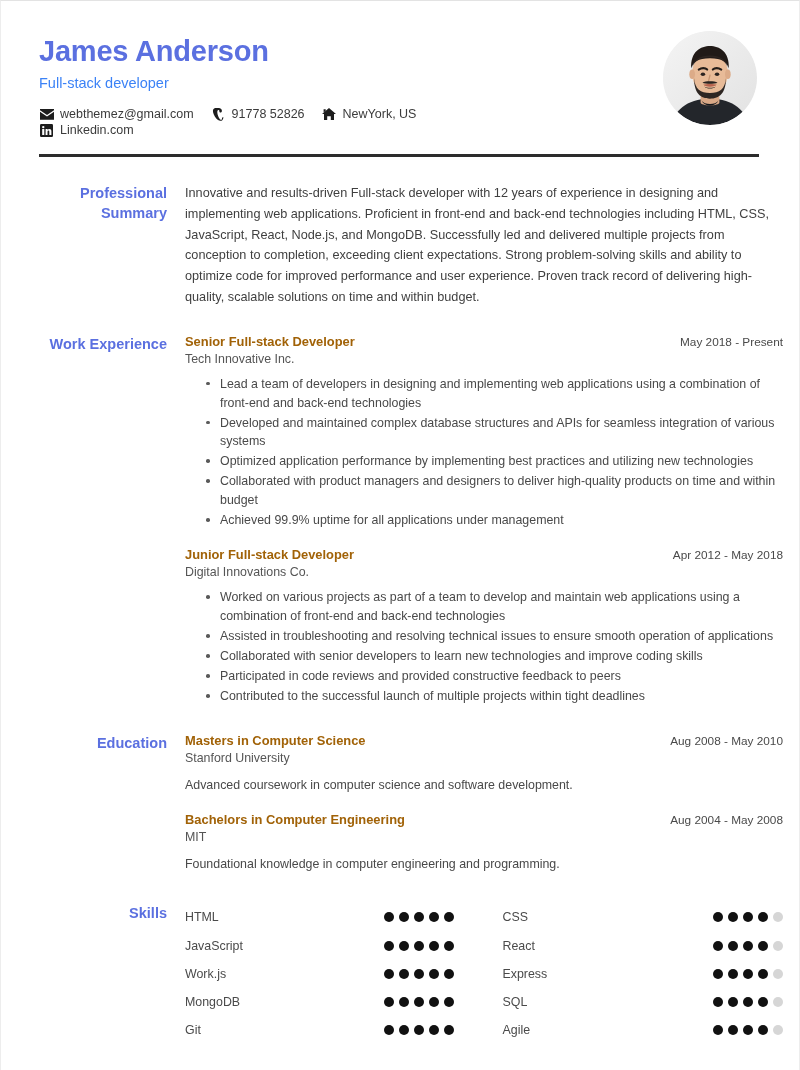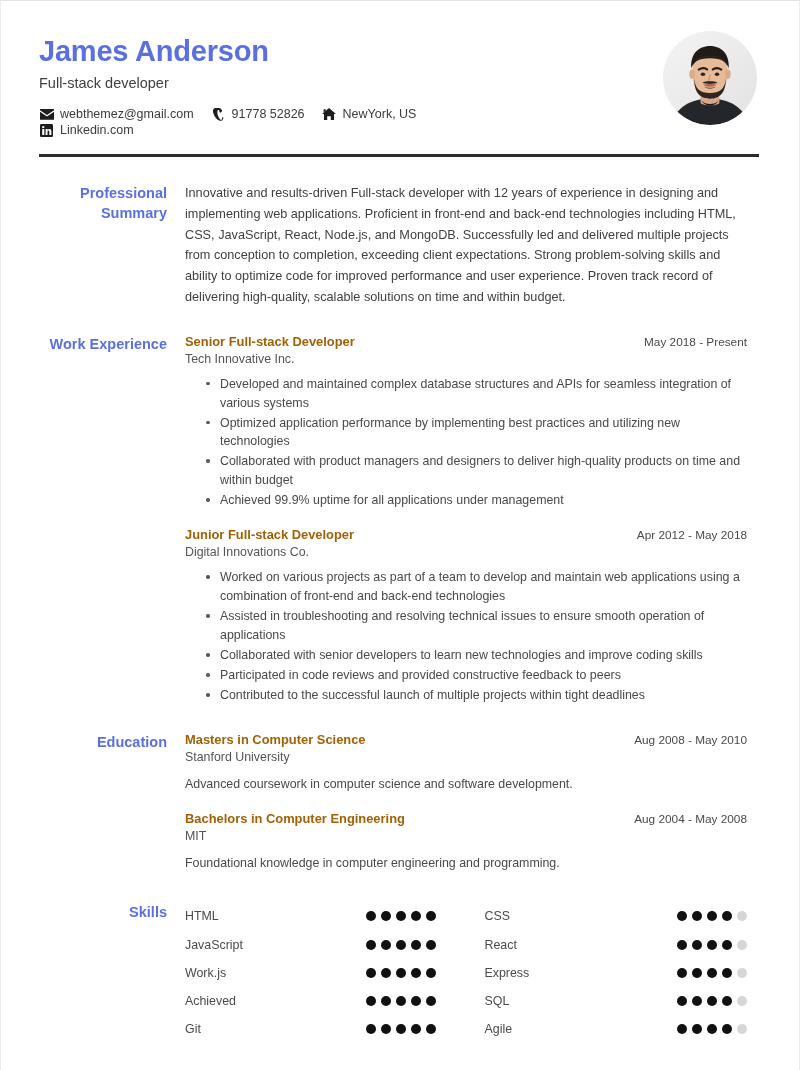--- a/index.html
+++ b/index.html
@@ -35,21 +35,21 @@
   .name {
     font-size: 29px;
     font-weight: bold;
     color: #5b70e0;
     letter-spacing: -0.2px;
     line-height: 1.15;
   }
 
   .job-title {
     font-size: 14.5px;
-    color: #404040;
+    color: #3b82f6;
     margin-top: 7px;
     font-weight: normal;
   }
 
   .contacts {
     margin-top: 16px;
     max-width: 430px;
     display: flex;
     flex-wrap: wrap;
     align-items: center;
@@ -93,21 +93,21 @@
 
   .divider {
     height: 3px;
     background: #2c2c2c;
     margin: 17px 40px 0 38px;
   }
 
   
   .section {
     display: flex;
-    padding: 0 52px 0 38px;
+    padding: 0 16px 0 38px;
     margin-top: 26px;
   }
 
   .section-label {
     width: 146px;
     flex: 0 0 146px;
     text-align: right;
     padding-right: 18px;
     font-size: 14.5px;
     font-weight: bold;
@@ -332,20 +332,21 @@
   <div class="section">
     <div class="section-label">Work Experience</div>
     <div class="section-body" id="experience-body">
         <div class="entry">
           <div class="entry-top">
             <div class="entry-role">Senior Full-stack Developer</div>
             <div class="entry-date">May 2018 - Present</div>
           </div>
           <div class="entry-org">Tech Innovative Inc.</div>
           <ul class="bullets">
+            <li>Lead a team of developers in designing and implementing web applications using a combination of front-end and back-end technologies</li>
             <li>Developed and maintained complex database structures and APIs for seamless integration of various systems</li>
             <li>Optimized application performance by implementing best practices and utilizing new technologies</li>
             <li>Collaborated with product managers and designers to deliver high-quality products on time and within budget</li>
             <li>Achieved 99.9% uptime for all applications under management</li>
           </ul>
         </div>
         <div class="entry">
           <div class="entry-top">
             <div class="entry-role">Junior Full-stack Developer</div>
             <div class="entry-date">Apr 2012 - May 2018</div>
@@ -413,21 +414,21 @@
               <span class="skill-name">Work.js</span>
               <span class="dots">
                 <span class="dot"></span>
                 <span class="dot"></span>
                 <span class="dot"></span>
                 <span class="dot"></span>
                 <span class="dot"></span>
               </span>
             </div>
             <div class="skill">
-              <span class="skill-name">Achieved</span>
+              <span class="skill-name">MongoDB</span>
               <span class="dots">
                 <span class="dot"></span>
                 <span class="dot"></span>
                 <span class="dot"></span>
                 <span class="dot"></span>
                 <span class="dot"></span>
               </span>
             </div>
             <div class="skill">
               <span class="skill-name">Git</span>

